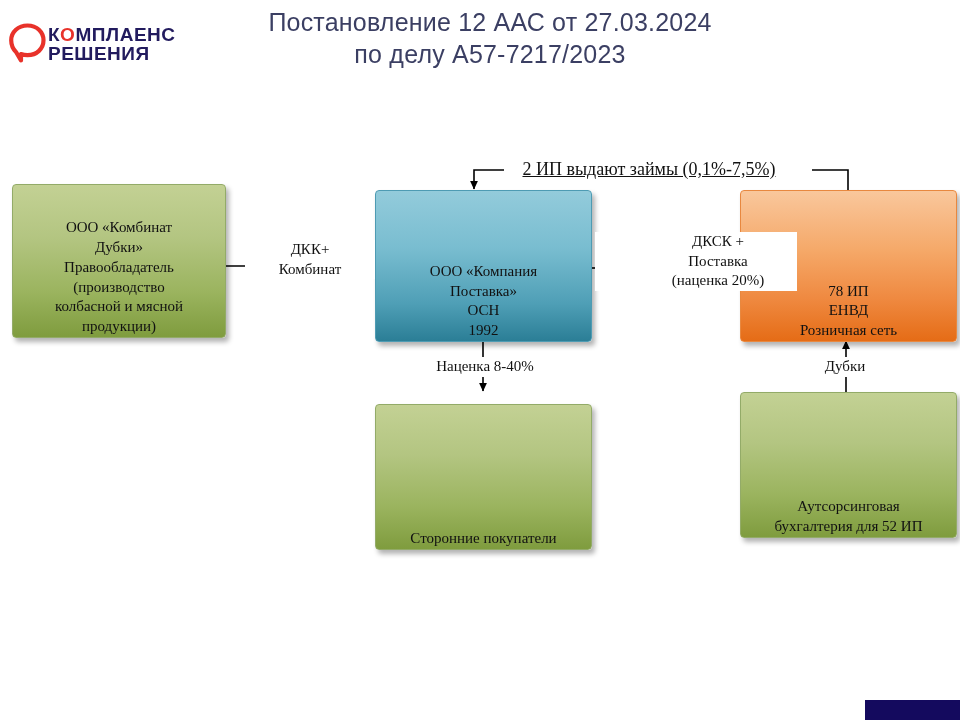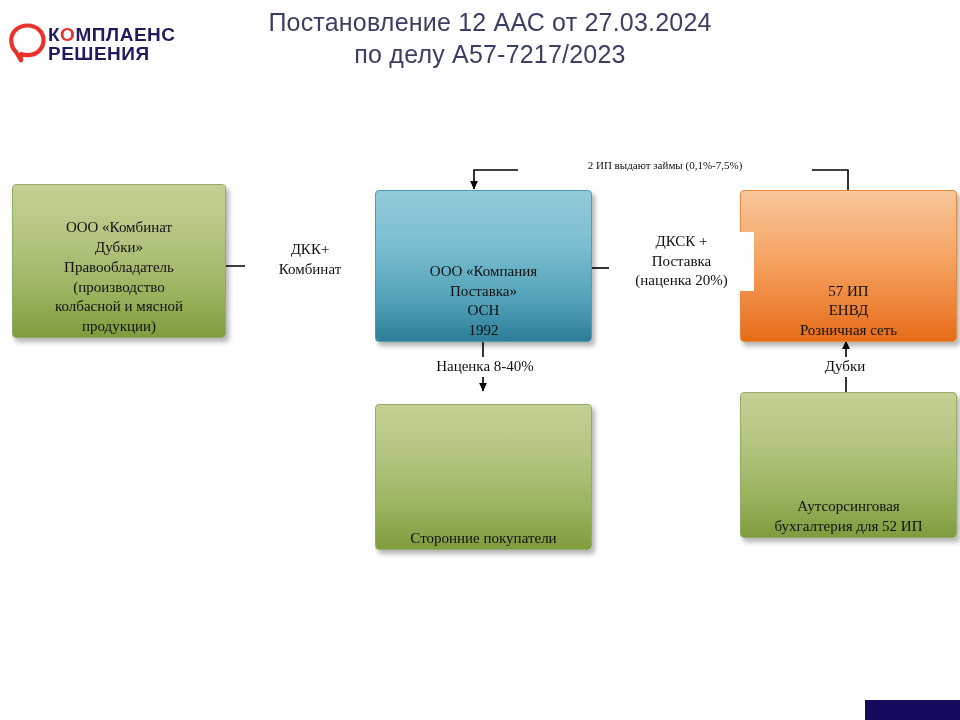--- a/index.html
+++ b/index.html
@@ -57,24 +57,24 @@
   #node-buyers{left:375px;top:404px;width:215px;height:144px;font-size:15px;}
   #node-outsourcing{left:740px;top:392px;width:215px;height:144px;font-size:15px;}
 
   
   .conn-label{
     position:absolute;text-align:center;color:#111;
     font-family:"Liberation Serif", serif;font-size:15px;line-height:1.3;
     white-space:pre-line;background:#ffffff;
   }
   #lbl-dkk{left:245px;top:240px;width:130px;}
-  #lbl-dksk{left:609px;top:232px;width:145px;}
+  #lbl-dksk{left:595px;top:232px;width:158px;padding-left:44px;}
   #lbl-nacenka{left:400px;top:357px;width:170px;}
   #lbl-uslugi{left:795px;top:357px;width:100px;}
-  #lbl-loans{left:520px;top:158px;width:290px;font-size:11px;}
+  #lbl-loans{left:504px;top:158px;width:290px;font-size:18px;text-decoration:underline;}
 
   
   .wires{position:absolute;left:0;top:0;width:960px;height:720px;pointer-events:none;}
 
   
   .corner-bar{position:absolute;left:865px;top:700px;width:95px;height:20px;background:#140a5e;}
 </style>
 </head>
 <body>
 
@@ -130,21 +130,21 @@
   </div>
 
   <div class="node n-blue" id="node-postavka">
     <span class="txt">ООО «Компания
 Поставка»
 ОСН
 1992</span>
   </div>
 
   <div class="node n-orange" id="node-ip">
-    <span class="txt">57 ИП
+    <span class="txt">78 ИП
 ЕНВД
 Розничная сеть</span>
   </div>
 
   <div class="node n-green" id="node-buyers">
     <span class="txt">Сторонние покупатели</span>
   </div>
 
   <div class="node n-green" id="node-outsourcing">
     <span class="txt">Аутсорсинговая

